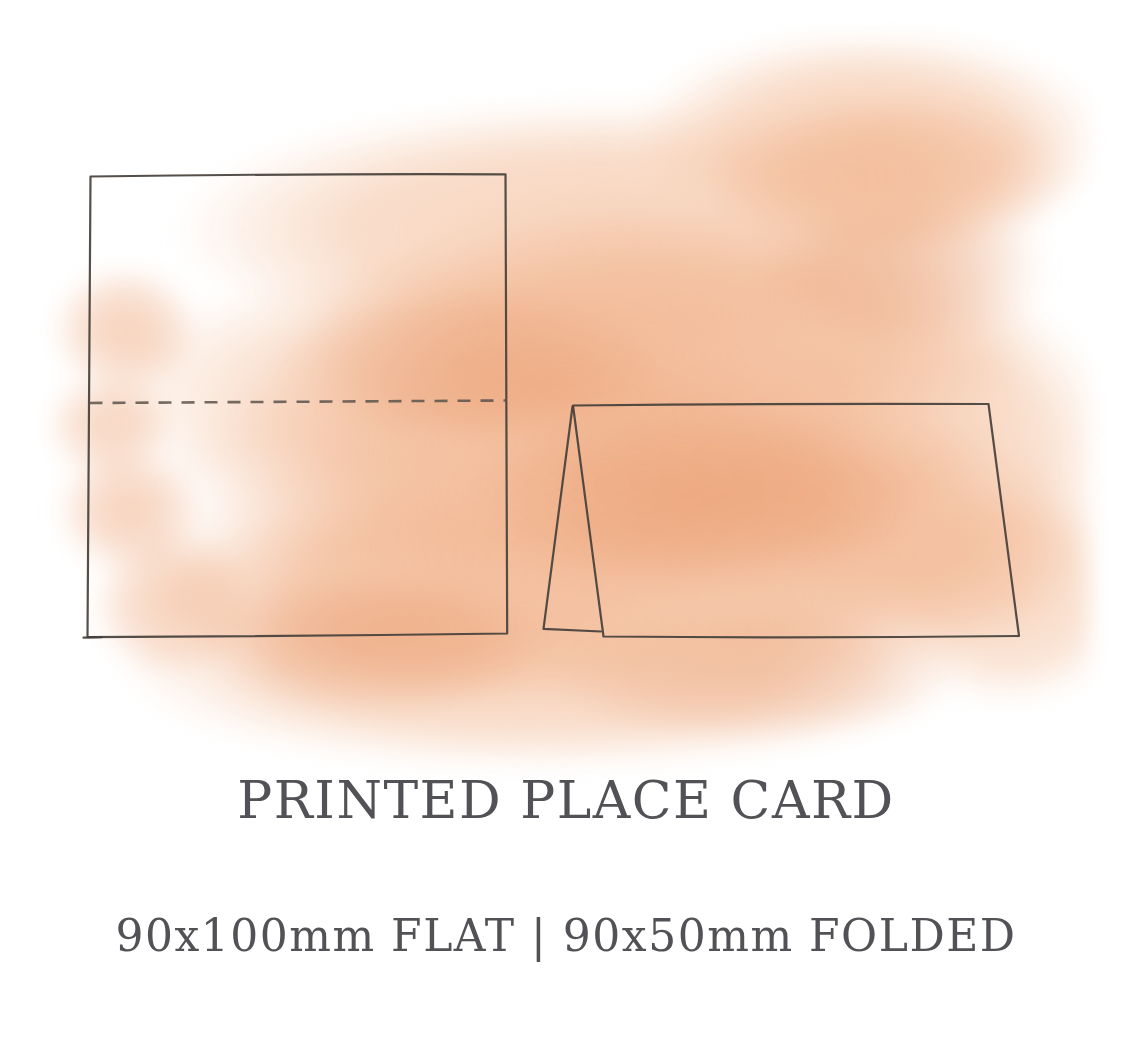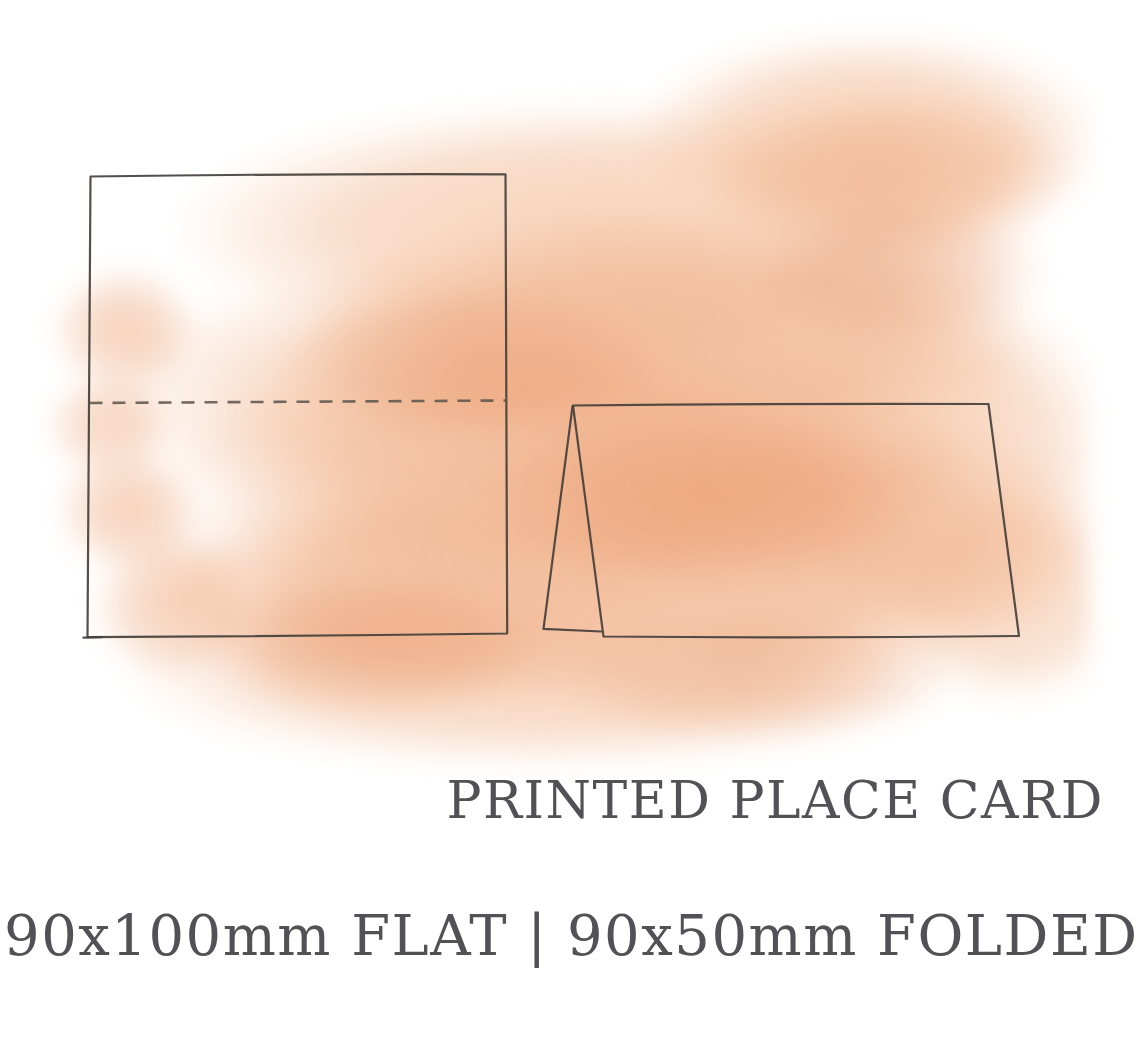--- a/index.html
+++ b/index.html
@@ -74,41 +74,41 @@
     stroke: var(--fold-dash, #5a534b);
     stroke-width: 2.6;
     stroke-dasharray: 13 10;
     stroke-linecap: butt;
     opacity: 0.85;
   }
 
   
   .cap-line {
     position: absolute;
-    left: 4px;
+    left: 16px;
     width: 1100px;
-    text-align: right;
+    text-align: center;
     color: var(--text, #525256);
     white-space: nowrap;
   }
   .l1 {
     top: 770px;
     font-size: 52px;
     line-height: 60px;
     letter-spacing: 1.5px;
   }
   .l2 {
     top: 840px;
     font-size: 52px;
     line-height: 60px;
     letter-spacing: 3px;
   }
   .l3 {
     top: 908px;
-    font-size: 56px;
+    font-size: 44px;
     line-height: 56px;
     letter-spacing: 1.5px;
     font-variant-numeric: oldstyle-nums;
   }
 </style>
 </head>
 <body>
 
 <div class="stage">
 

